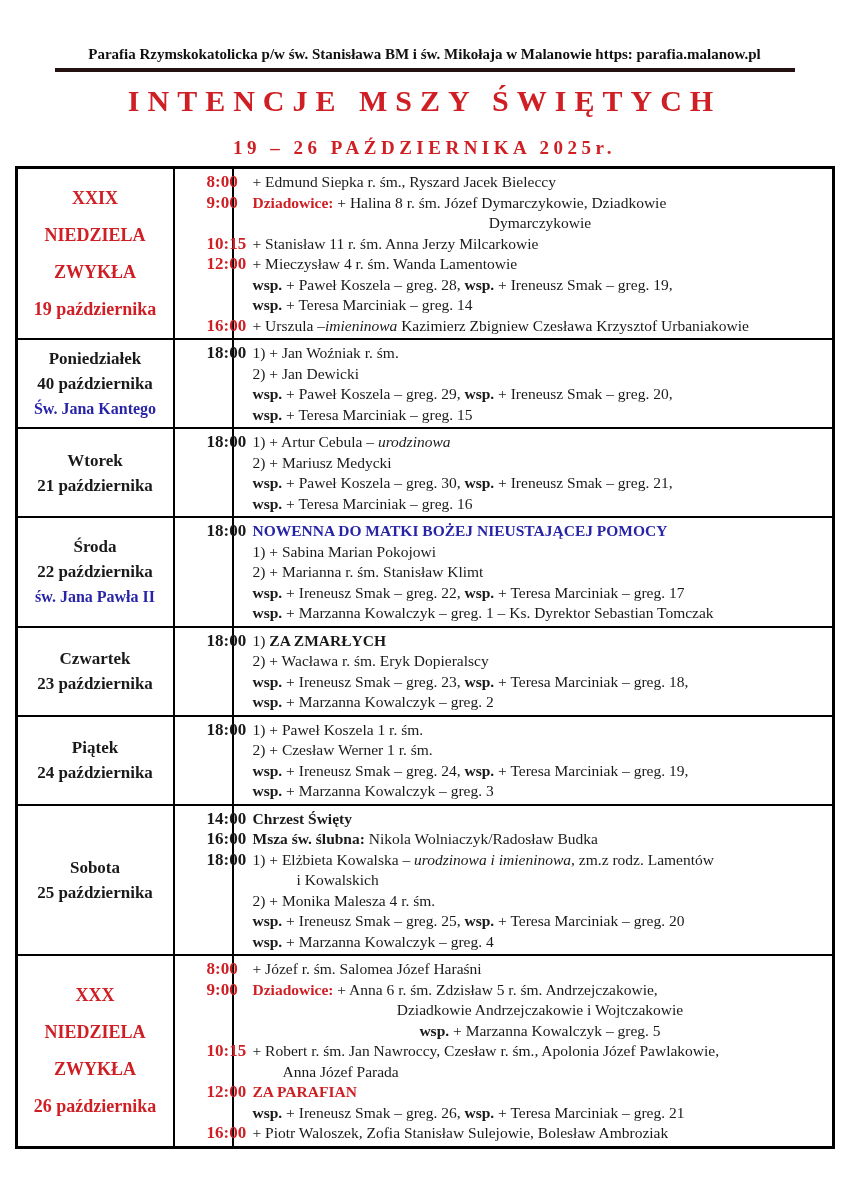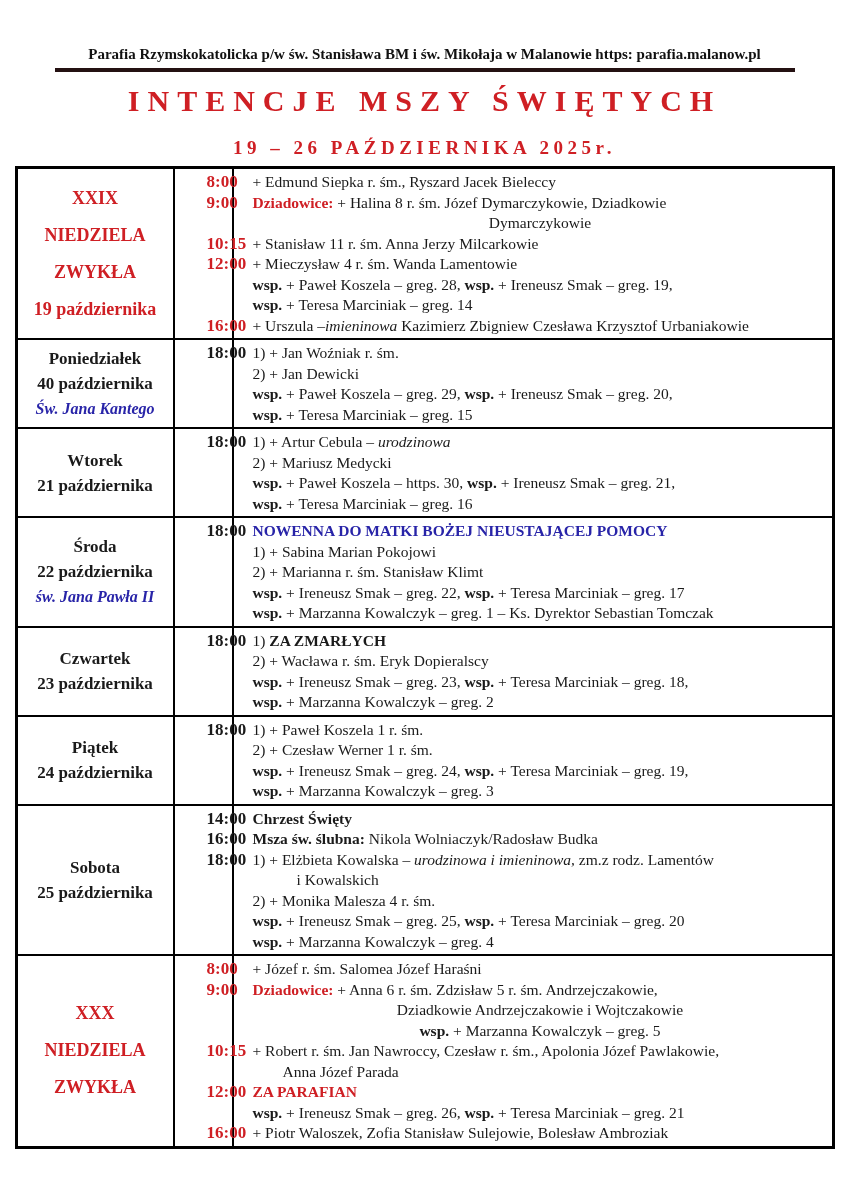--- a/index.html
+++ b/index.html
@@ -53,21 +53,21 @@
   .t-red{color:var(--red);}
   .content-cell{padding:3px 4px 2px 19px;overflow:hidden;}
   .content-line{line-height:20.5px;min-height:20.5px;font-size:15.5px;white-space:nowrap;}
   .al-center{text-align:center;}
   .al-indent1{padding-left:30px;}
   .al-indent2{padding-left:44px;}
   .s-b{font-weight:bold;}
   .s-i{font-style:italic;}
   .s-rb{font-weight:bold;color:var(--red);}
   .s-bb{font-weight:bold;color:var(--blue);}
-  .s-bbi{font-weight:bold;font-style:italic;color:var(--blue);font-size:16px;}
+  .s-bbi{font-weight:bold;color:var(--blue);font-size:16px;}
 </style>
 </head>
 <body>
 
 <div class="header-text">Parafia Rzymskokatolicka p/w św. Stanisława BM i św. Mikołaja w Malanowie https: parafia.malanow.pl</div>
 <div class="header-rule"></div>
 <div class="page-title">INTENCJE MSZY ŚWIĘTYCH</div>
 <div class="page-subtitle">19 – 26 PAŹDZIERNIKA 2025r.</div>
 <div class="schedule-table">
     <div class="row">
@@ -124,21 +124,21 @@
       </div>
       <div class="time-cell">
         <div class="time-line">18:00</div>
         <div class="time-line">&nbsp;</div>
         <div class="time-line">&nbsp;</div>
         <div class="time-line">&nbsp;</div>
       </div>
       <div class="content-cell">
         <div class="content-line"><span>1) + Artur Cebula – </span><span class="s-i">urodzinowa</span></div>
         <div class="content-line"><span>2) + Mariusz Medycki</span></div>
-        <div class="content-line"><span class="s-b">wsp.</span><span> + Paweł Koszela – https. 30, </span><span class="s-b">wsp.</span><span> + Ireneusz Smak – greg. 21,</span></div>
+        <div class="content-line"><span class="s-b">wsp.</span><span> + Paweł Koszela – greg. 30, </span><span class="s-b">wsp.</span><span> + Ireneusz Smak – greg. 21,</span></div>
         <div class="content-line"><span class="s-b">wsp.</span><span> + Teresa Marciniak – greg. 16</span></div>
       </div>
     </div>
     <div class="row">
       <div class="day-cell">
         <div class="day-line s-b">Środa</div>
         <div class="day-line s-b">22 października</div>
         <div class="day-line s-bbi">św. Jana Pawła II</div>
       </div>
       <div class="time-cell">
@@ -214,20 +214,21 @@
         <div class="content-line"><span>2) + Monika Malesza 4 r. śm.</span></div>
         <div class="content-line"><span class="s-b">wsp.</span><span> + Ireneusz Smak – greg. 25, </span><span class="s-b">wsp.</span><span> + Teresa Marciniak – greg. 20</span></div>
         <div class="content-line"><span class="s-b">wsp.</span><span> + Marzanna Kowalczyk – greg. 4</span></div>
       </div>
     </div>
     <div class="row">
       <div class="day-cell spread">
         <div class="day-line s-rb">XXX</div>
         <div class="day-line s-rb">NIEDZIELA</div>
         <div class="day-line s-rb">ZWYKŁA</div>
+        <div class="day-line s-rb">26 października</div>
       </div>
       <div class="time-cell">
         <div class="time-line t-red">8:00</div>
         <div class="time-line t-red">9:00</div>
         <div class="time-line">&nbsp;</div>
         <div class="time-line">&nbsp;</div>
         <div class="time-line t-red">10:15</div>
         <div class="time-line">&nbsp;</div>
         <div class="time-line t-red">12:00</div>
         <div class="time-line">&nbsp;</div>

